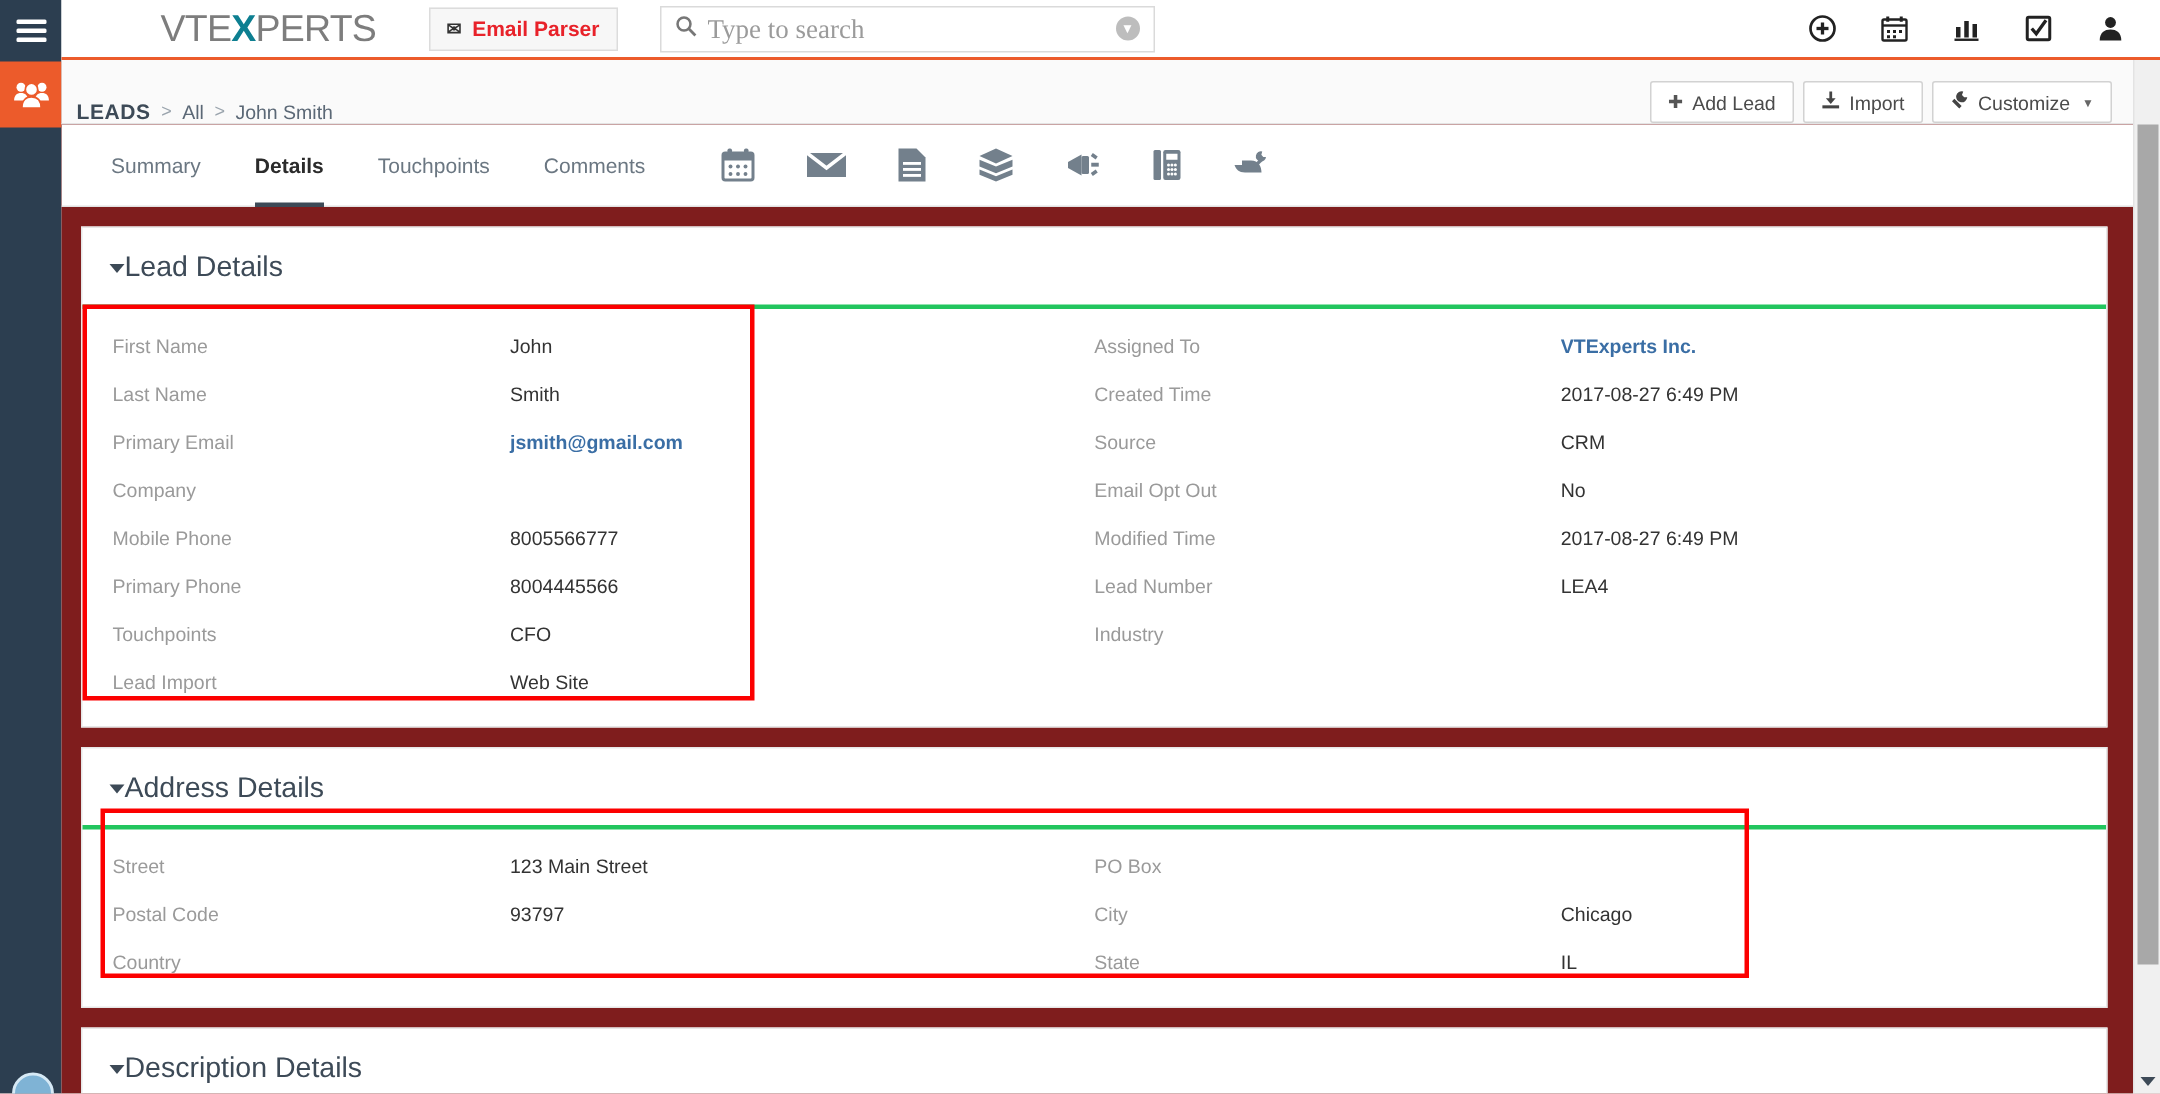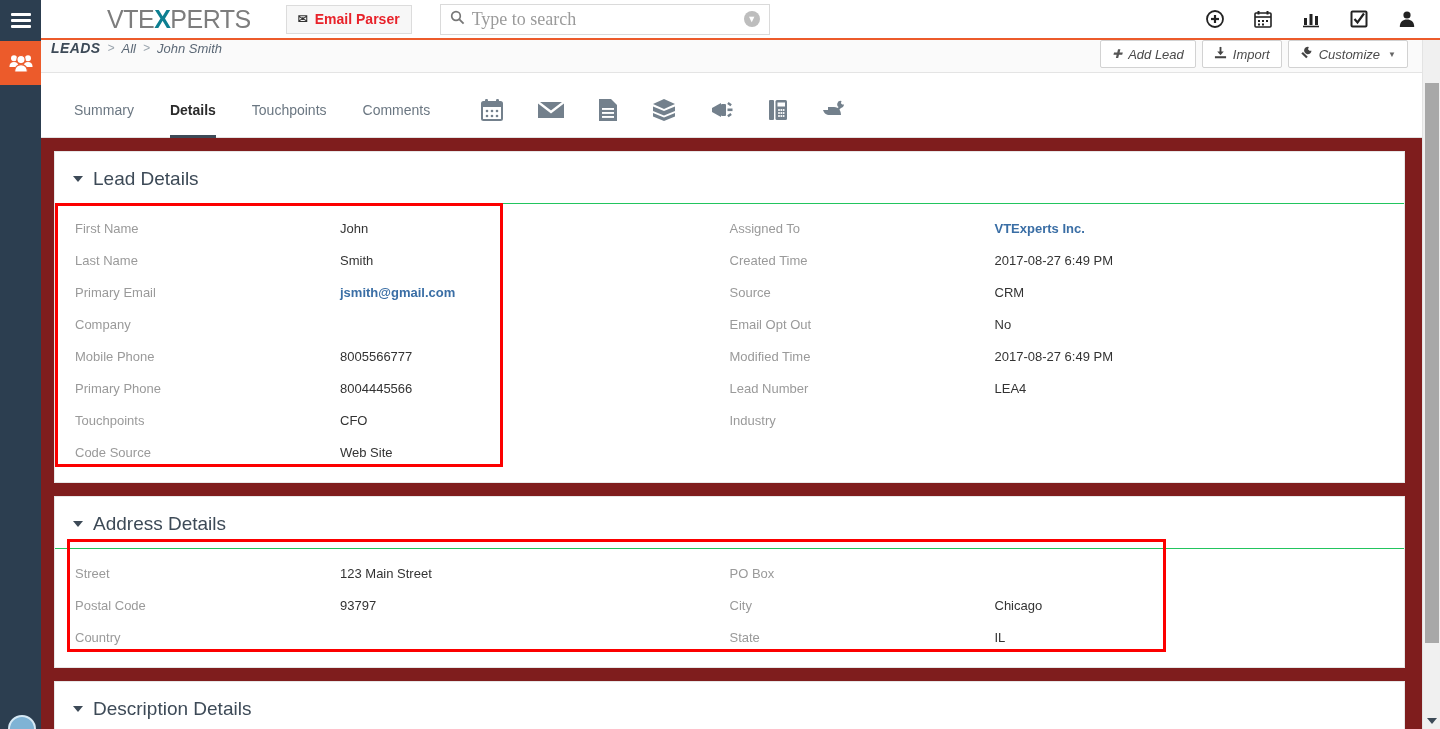--- a/index.html
+++ b/index.html
@@ -86,23 +86,23 @@
   }
   .top-icons {
     margin-left: auto; margin-right: 24px;
     display: flex; align-items: center; gap: 30px;
   }
   .top-icons .ti { color: #222; cursor: pointer; display: flex; }
 
   
   .crumbbar {
     position: absolute; left: 41px; top: 40px;
-    width: 1399px; height: 33px;
+    width: 1399px; height: 43px;
     background: #fafafa; border-bottom: 1px solid #e4e4e4;
-    display: flex; align-items: flex-start; font-style: italic;
+    display: flex; align-items: flex-end;
   }
   .crumbs { margin-left: 10px; display: flex; align-items: center; gap: 7px; }
   .crumb-module {
     font-size: 14px; font-weight: 700; color: #3d4a57;
     letter-spacing: 0.4px; cursor: pointer;
   }
   .crumb-sep { color: #9aa4ad; font-size: 12px; }
   .crumb-link { font-size: 13px; color: #5b6876; cursor: pointer; }
   .crumb-current { font-size: 13px; color: #5b6876; }
   .crumb-actions {
@@ -150,22 +150,22 @@
   .tabicon { color: #73808c; cursor: pointer; display: flex; }
 
   .card {
     background: #fff;
     margin: 13px 17px 0 13px;
     border: 1px solid #e7e7e7;
     position: relative;
   }
   .card-head {
     padding: 16px 0 13px 18px;
-    display: flex; align-items: center; gap: 10px;
-    border-bottom: 1px solid #22c55e;
+    display: flex; align-items: center; 
+    border-bottom: 3px solid #22c55e;
   }
   .card-caret {
     width: 0; height: 0;
     border-left: 5px solid transparent;
     border-right: 5px solid transparent;
     border-top: 6px solid #3d4a57;
     cursor: pointer;
   }
   .card-title { font-size: 19px; color: #3d4a57; font-weight: 400; }
 
@@ -173,21 +173,21 @@
   .col { width: 50%; }
   .row {
     display: flex; align-items: center;
     height: 32px; padding-left: 20px;
   }
   .f-label {
     width: 265px; font-size: 13px; color: #9a9a9a;
   }
   .f-value { font-size: 13px; color: #333; }
   .f-value.link { color: #3a6ea5; cursor: pointer; font-weight: bold; }
-  .col.right .row { padding-left: 0; }
+  .col.right .row { padding-left: 0; gap: 46px; }
   .col.right .f-label { width: 265px; padding-left: 0; }
 
   
   .annot {
     position: absolute;
     border: 3px solid #fc0000;
     pointer-events: none;
     z-index: 5;
   }
 
@@ -455,21 +455,21 @@
             </div>
           <div class="row">
               <span class="f-label">Primary Phone</span>
               <span class="f-value">8004445566</span>
             </div>
           <div class="row">
               <span class="f-label">Touchpoints</span>
               <span class="f-value">CFO</span>
             </div>
           <div class="row">
-              <span class="f-label">Code Source</span>
+              <span class="f-label">Lead Import</span>
               <span class="f-value">Web Site</span>
             </div>
         </div>
         <div class="col right">
           <div class="row">
               <span class="f-label">Assigned To</span>
               <span class="f-value link">VTExperts Inc.</span>
             </div>
           <div class="row">
               <span class="f-label">Created Time</span>

